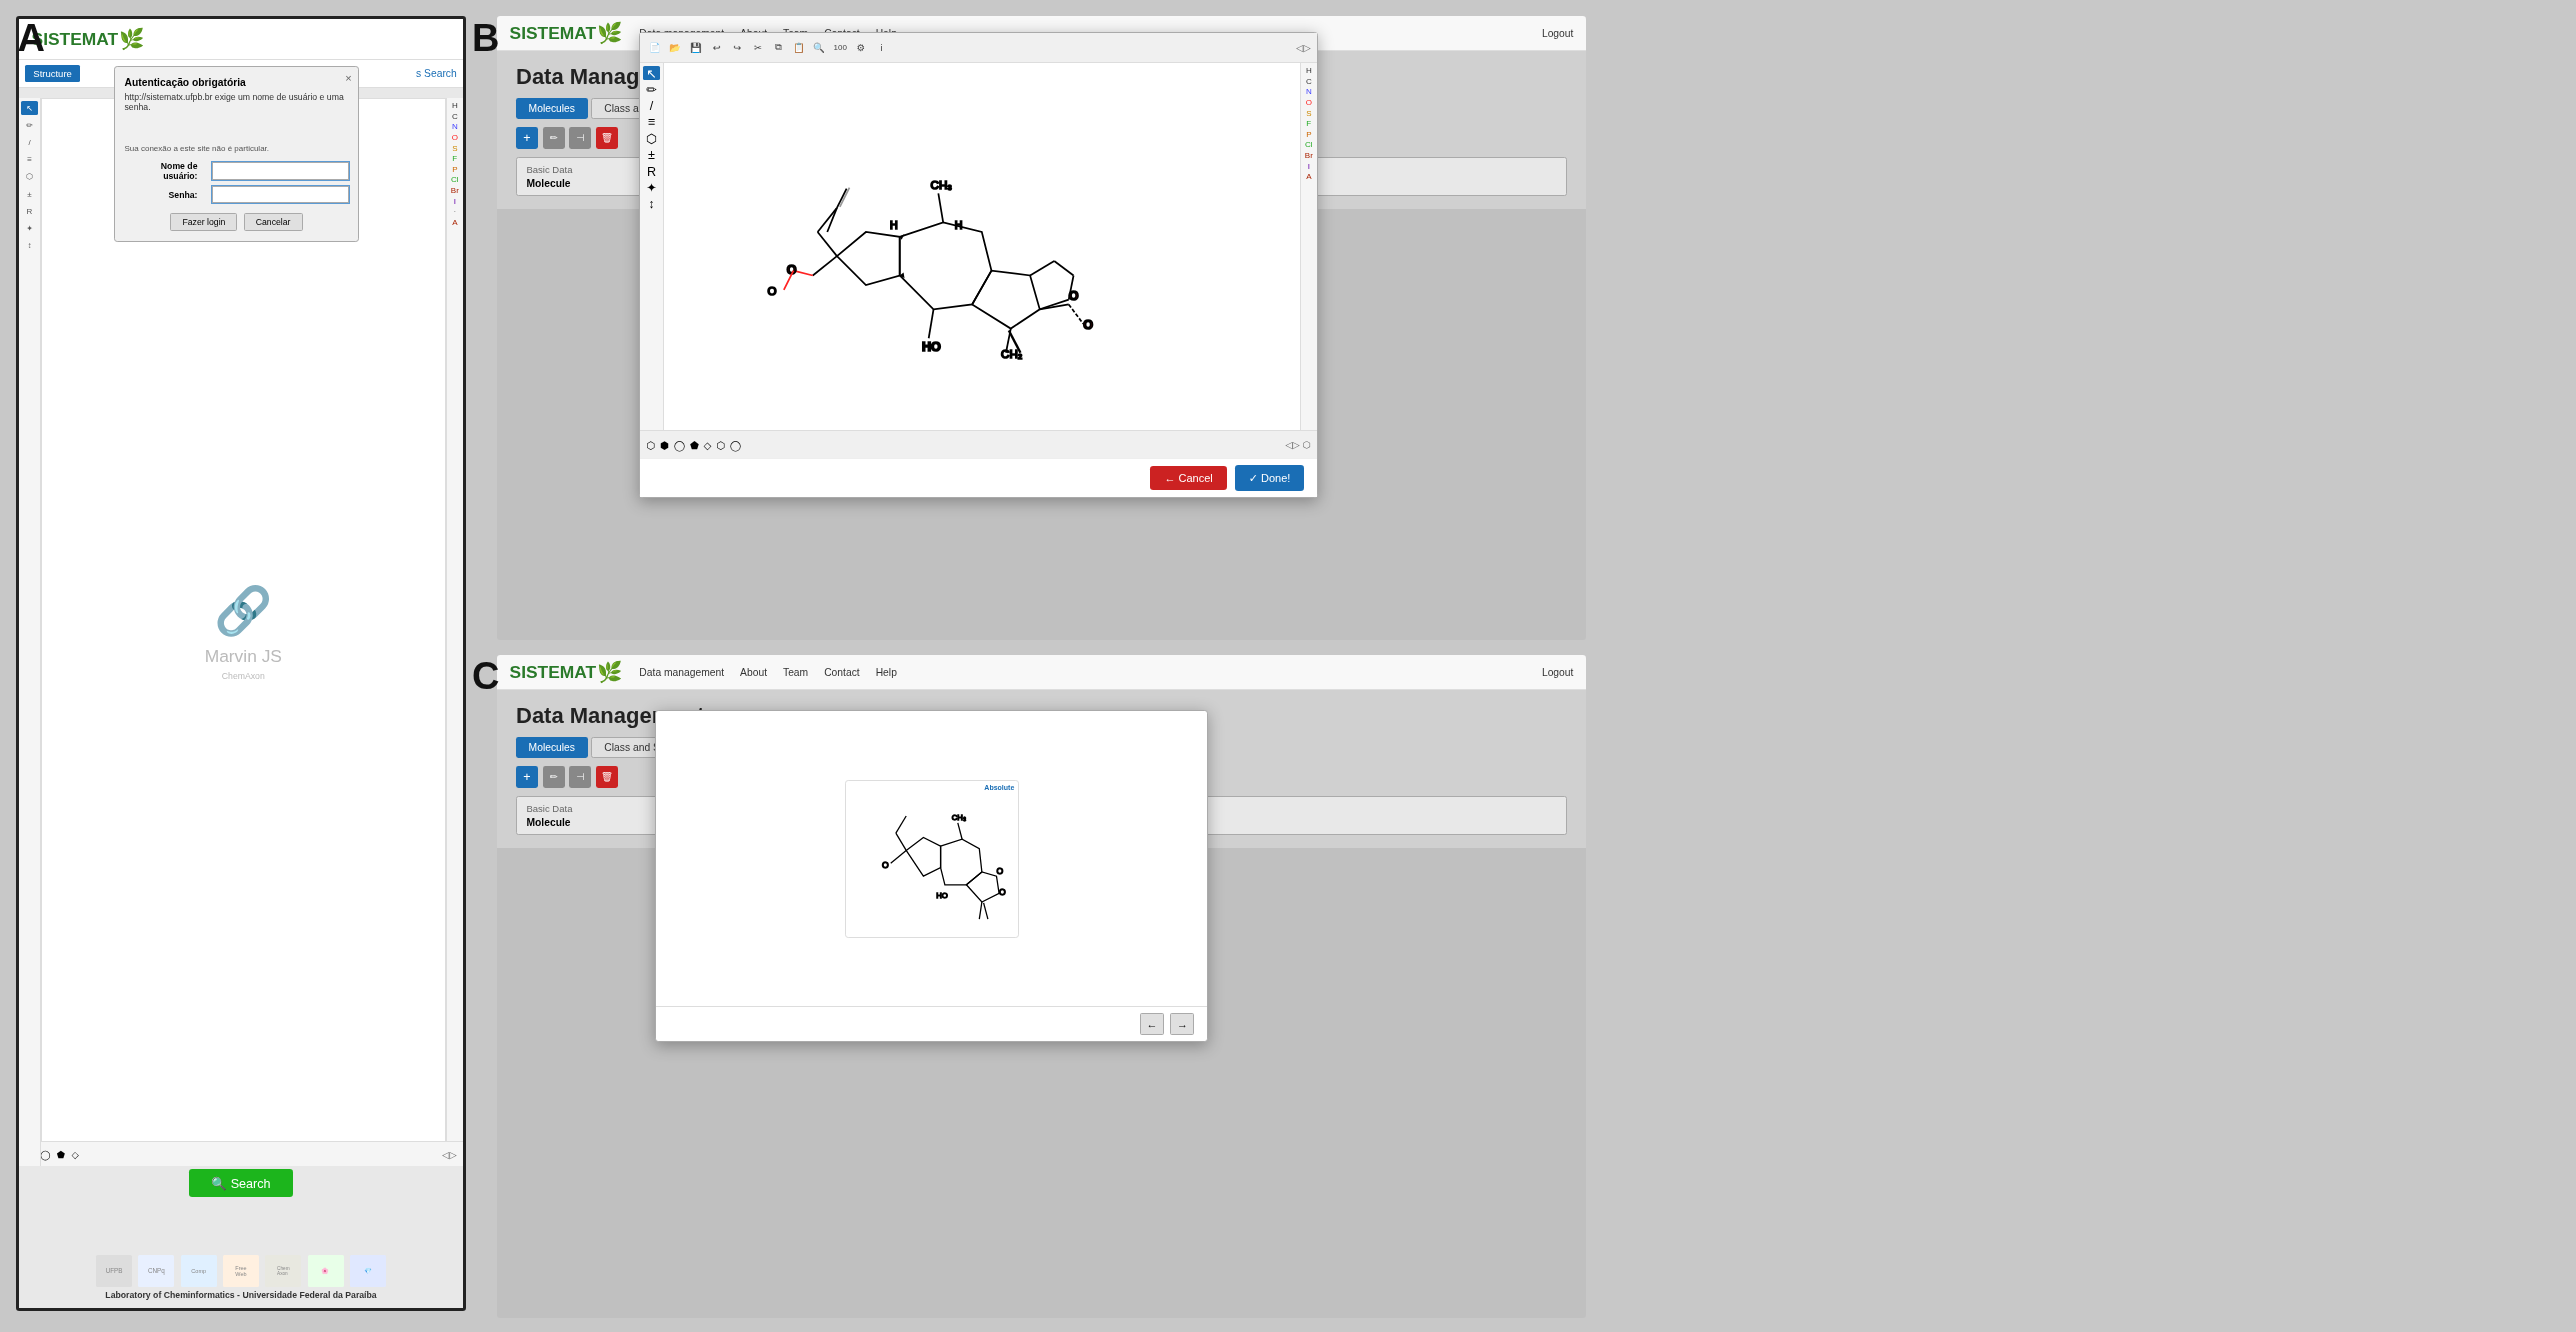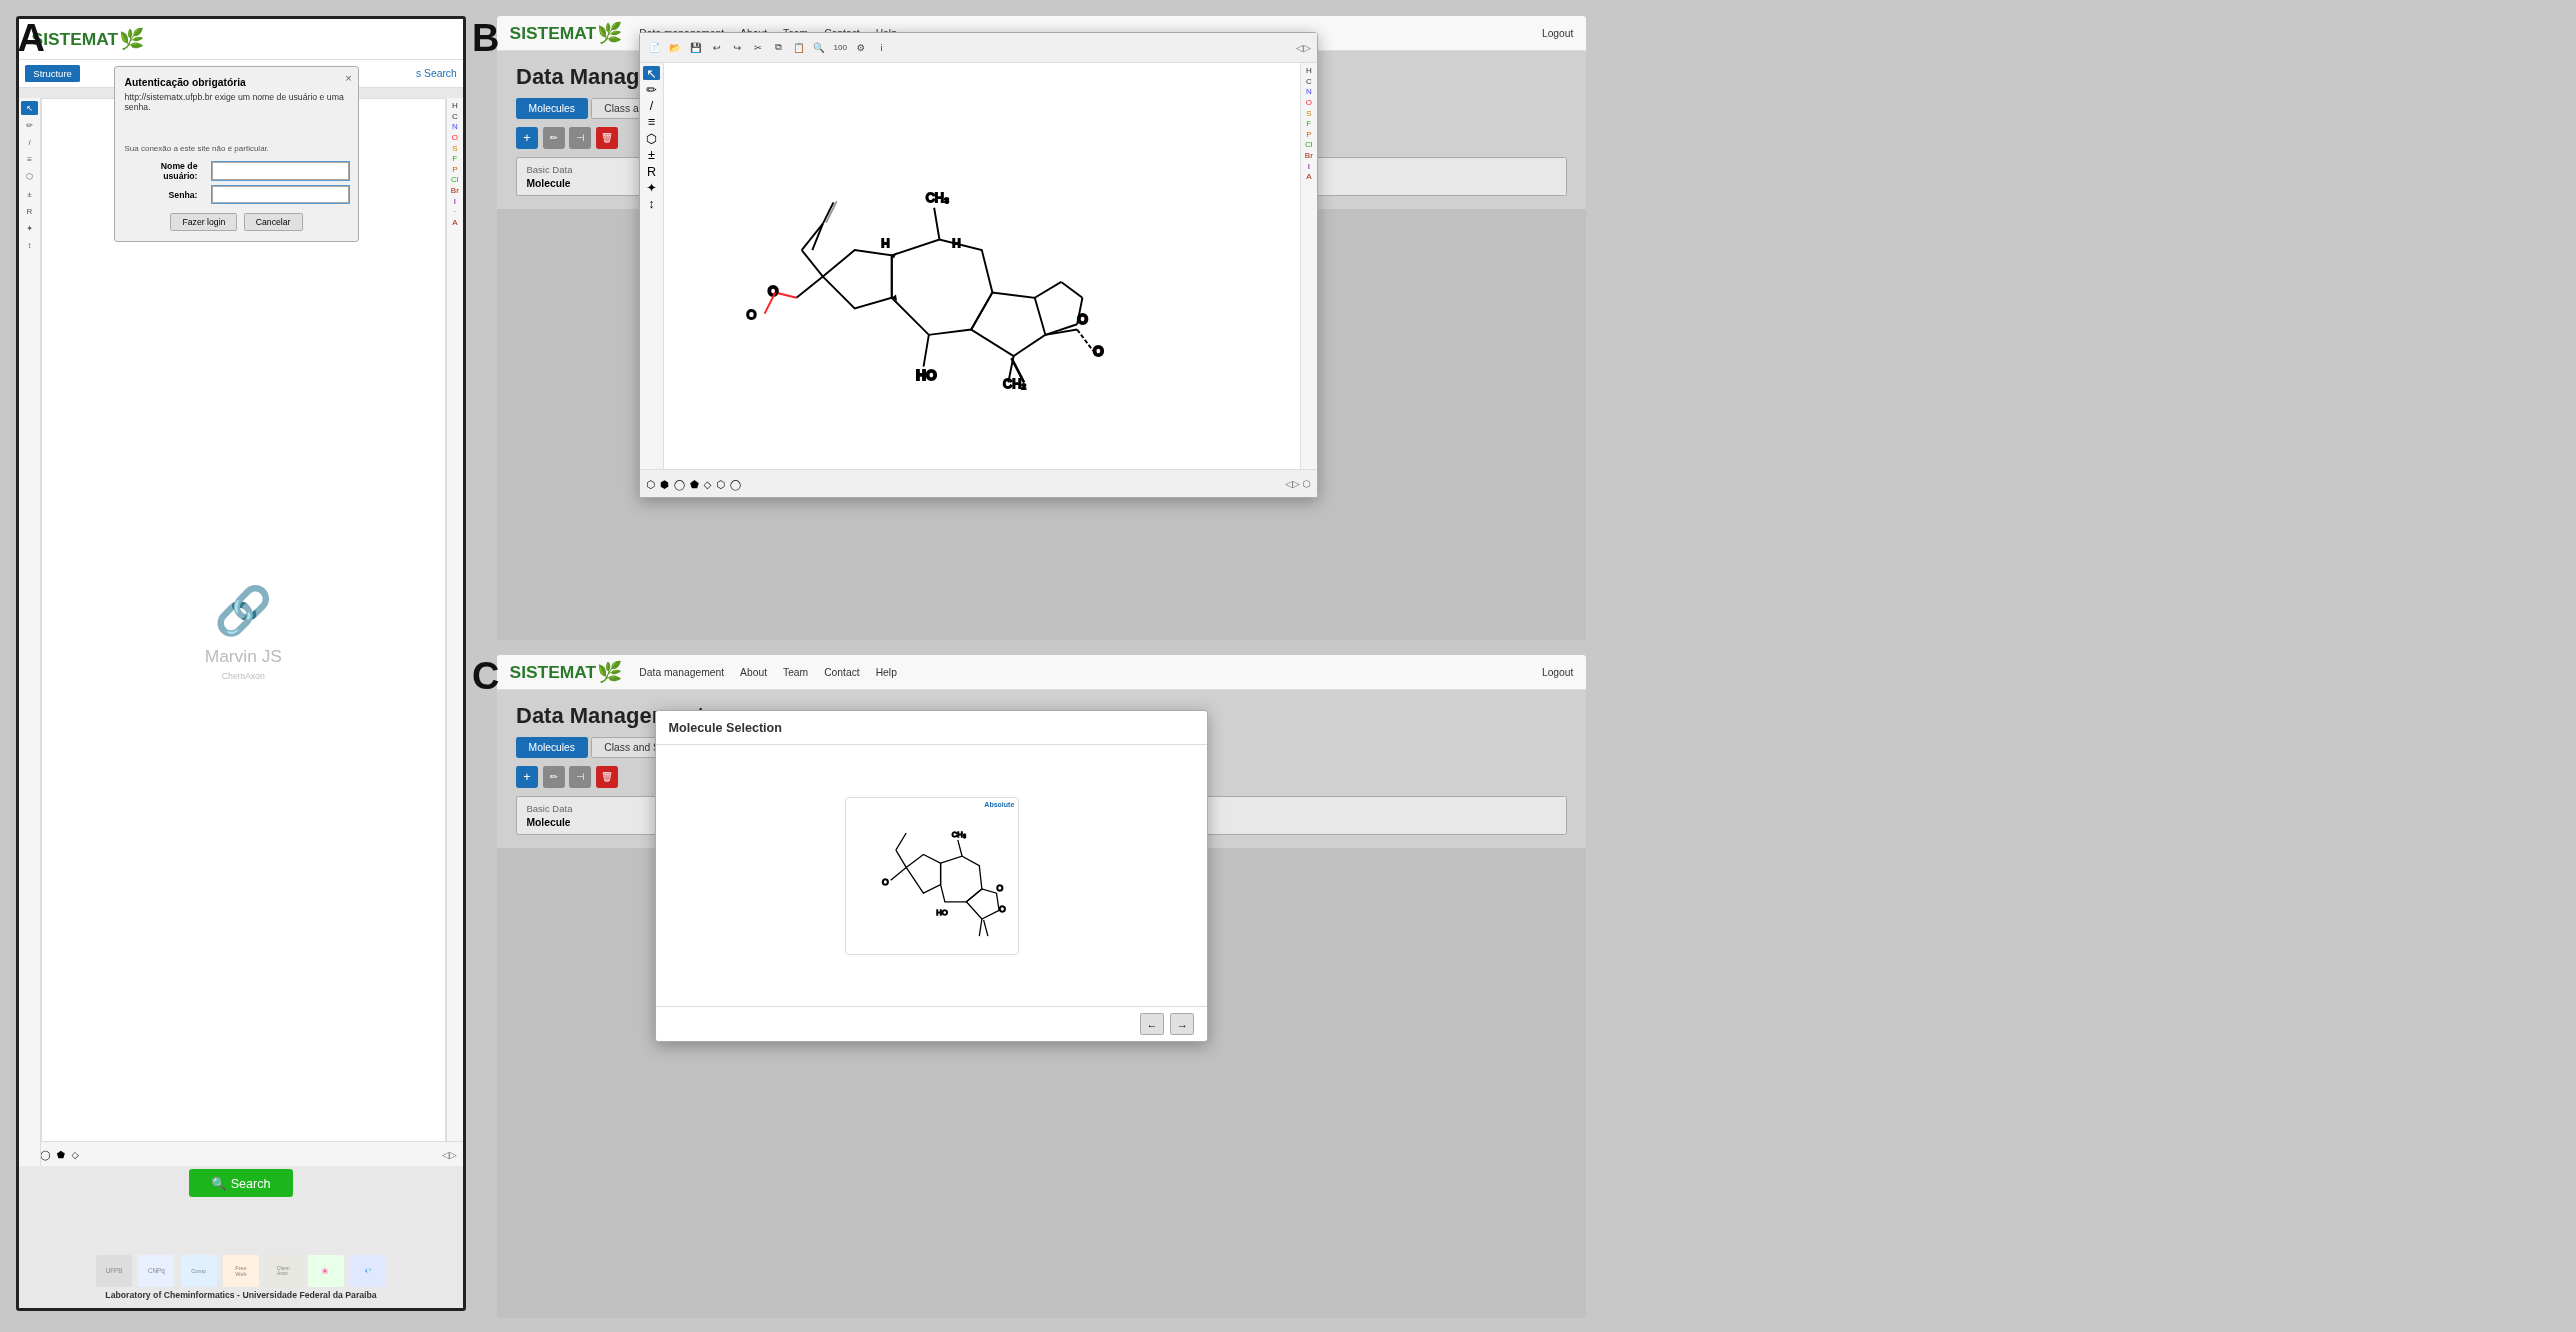--- a/index.html
+++ b/index.html
@@ -882,20 +882,24 @@
       <span style="font-size:10.3px;">⬡</span>
       <span style="font-size:10.3px;">⬢</span>
       <span style="font-size:10.3px;">◯</span>
       <span style="font-size:10.3px;">⬟</span>
       <span style="font-size:10.3px;">◇</span>
       <span style="font-size:10.3px;">⬡</span>
       <span style="font-size:10.3px;">◯</span>
       <div class="corner-arrows">◁▷ ⬡</div>
     </div>
 
+    <div class="modal-footer-b">
+      <button class="btn-cancel-red">← Cancel</button>
+      <button class="btn-done-blue">✓ Done!</button>
+    </div>
   </div>
 
 </div>
 
 <div id="panel-c">
 
   <div class="sistemat-nav-b">
     <span class="sistemat-logo">
       SISTEMAT<span class="sistemat-logo-leaf">🌿</span>
     </span>
@@ -919,21 +923,20 @@
       <button class="act-save">⊣</button>
       <button class="act-del">🗑</button>
     </div>
     <div class="basic-data-box">
       <div class="basic-data-title">Basic Data</div>
       <div class="basic-data-field">Molecule</div>
     </div>
   </div>
 
   <div class="mol-sel-modal">
-    <div class="mol-sel-header">Molecule Selection</div>
     <div class="mol-sel-body">
 
 
       <div class="mol-existing-box">
         <div class="absolute-label">Absolute</div>
         <svg viewBox="0 0 200 180" style="width:100%;height:100%;">
           <g transform="translate(10,10)" stroke="#000" stroke-width="1.5" fill="none">
 
             <polygon points="60,70 80,55 100,65 100,90 80,100" fill="none" stroke="#000"></polygon>
             <polygon points="100,65 125,57 145,68 148,95 130,110 105,110 100,90" fill="none" stroke="#000"></polygon>

